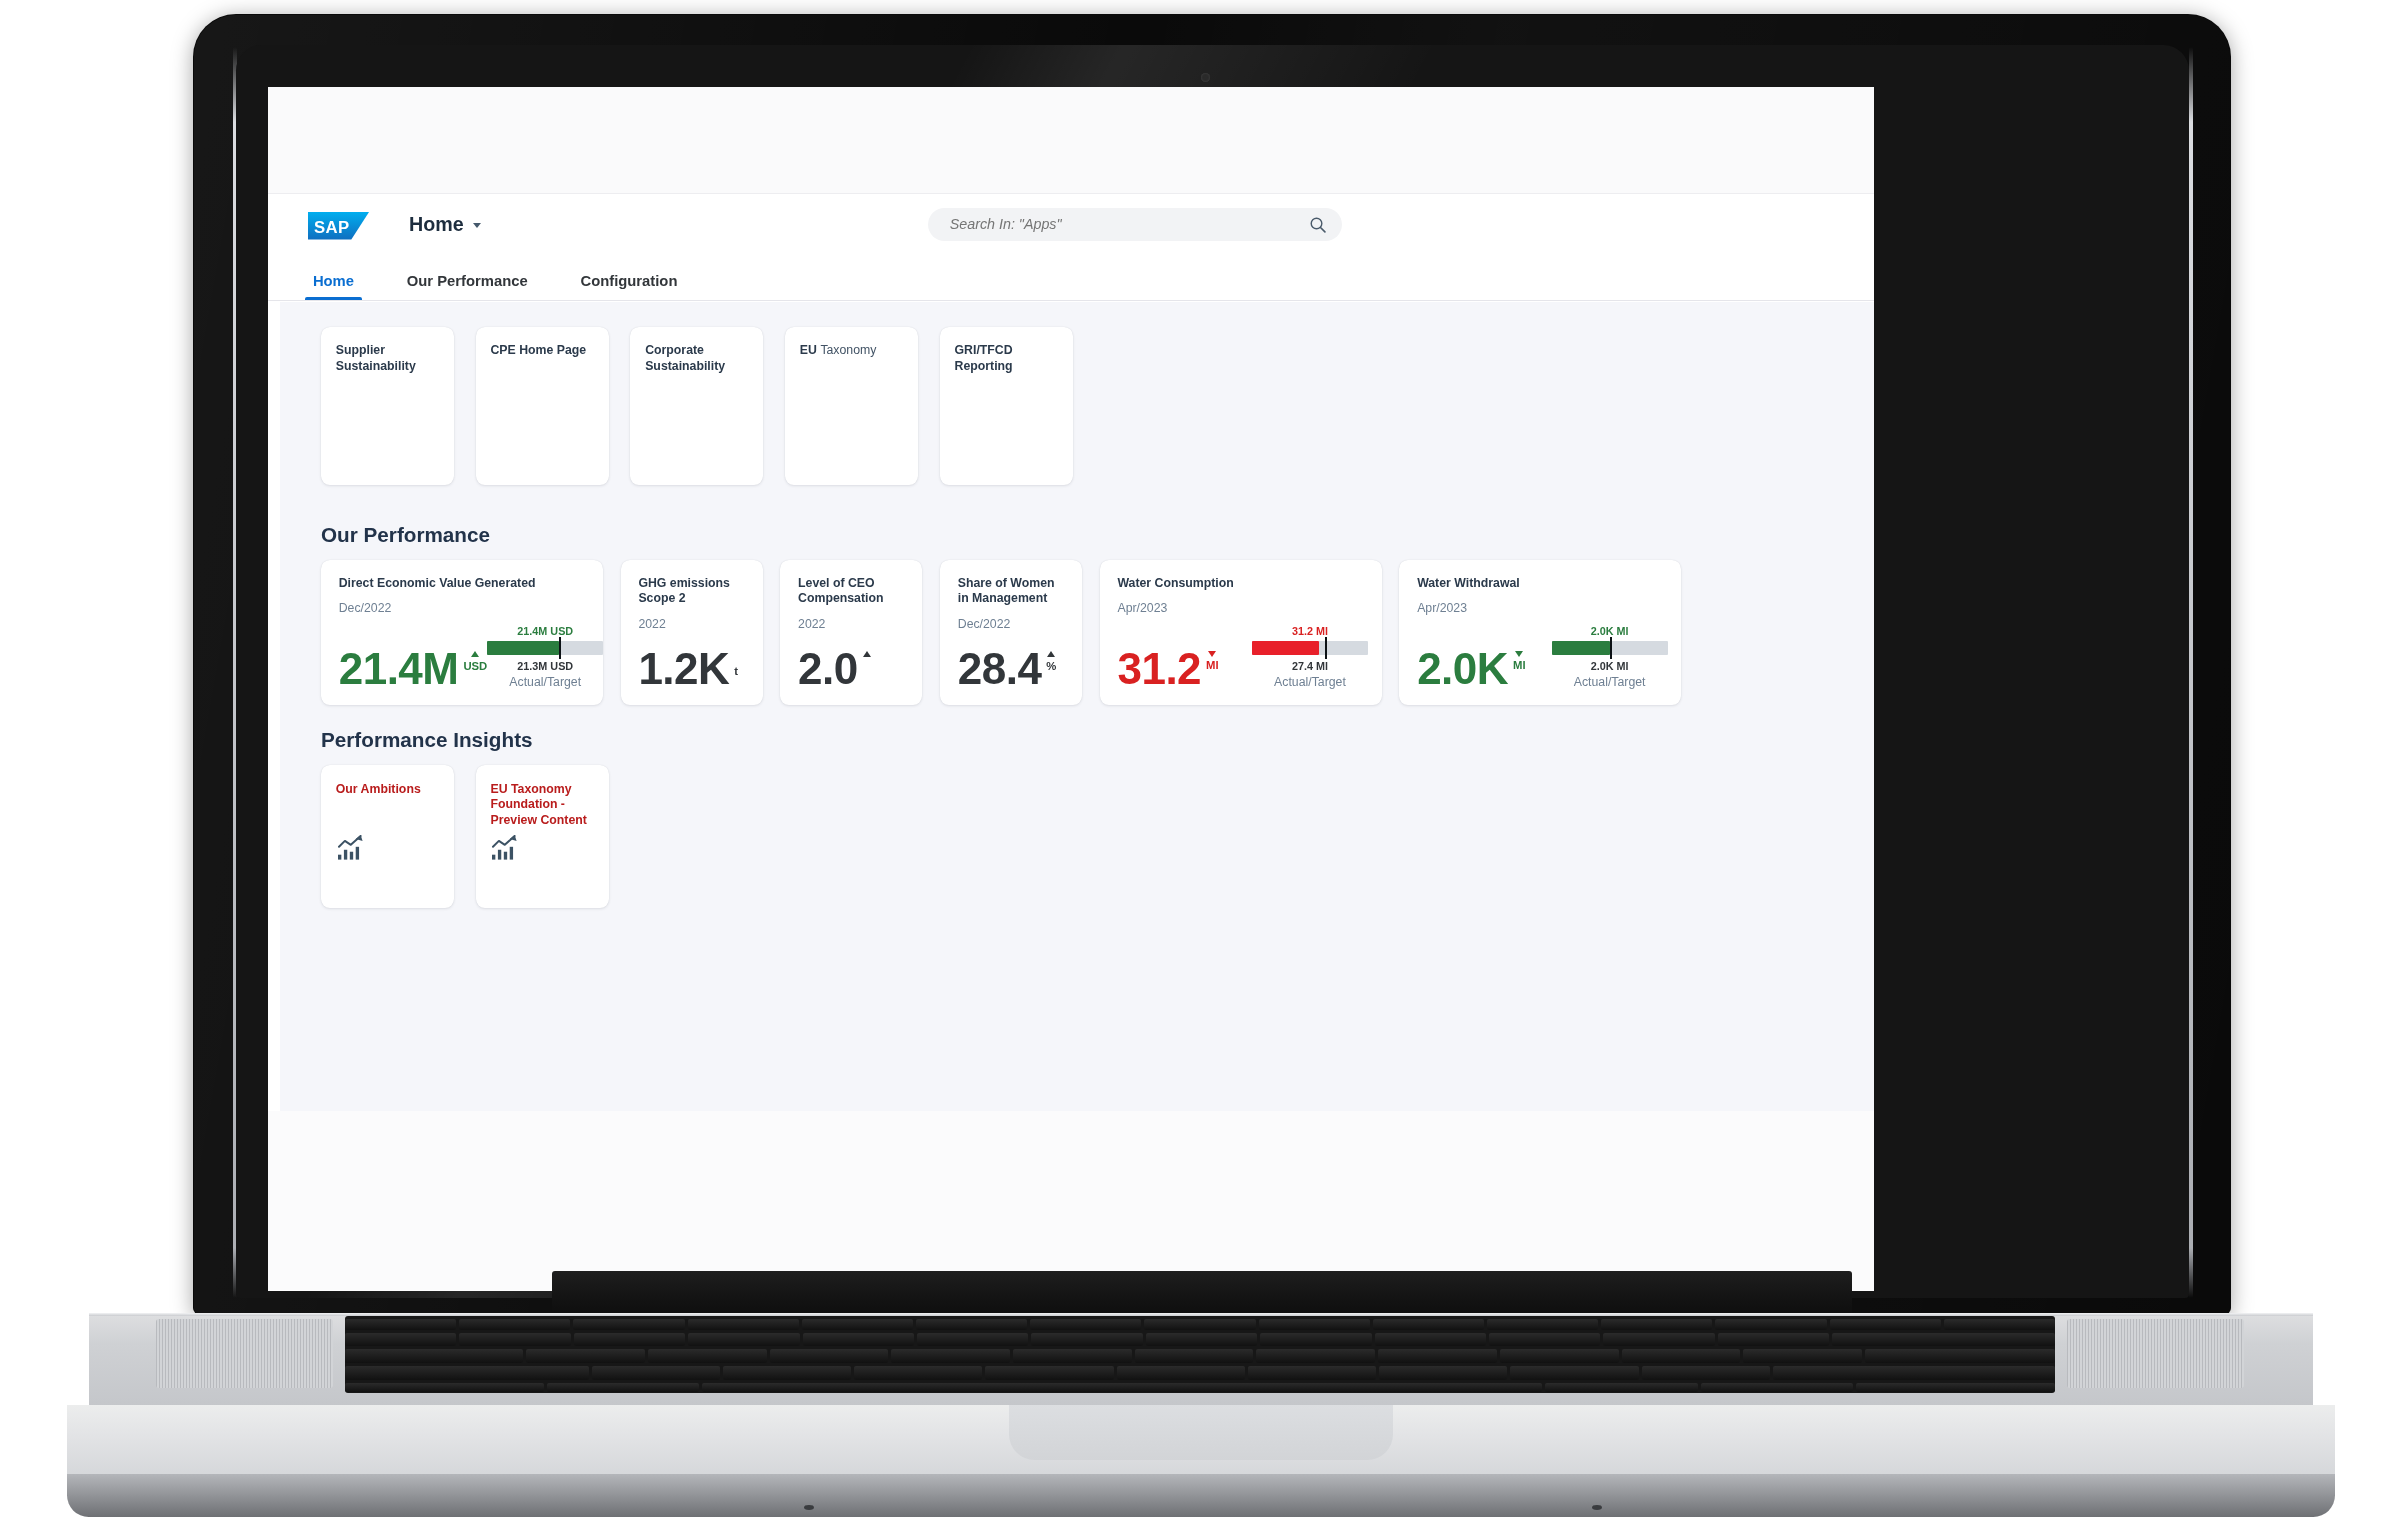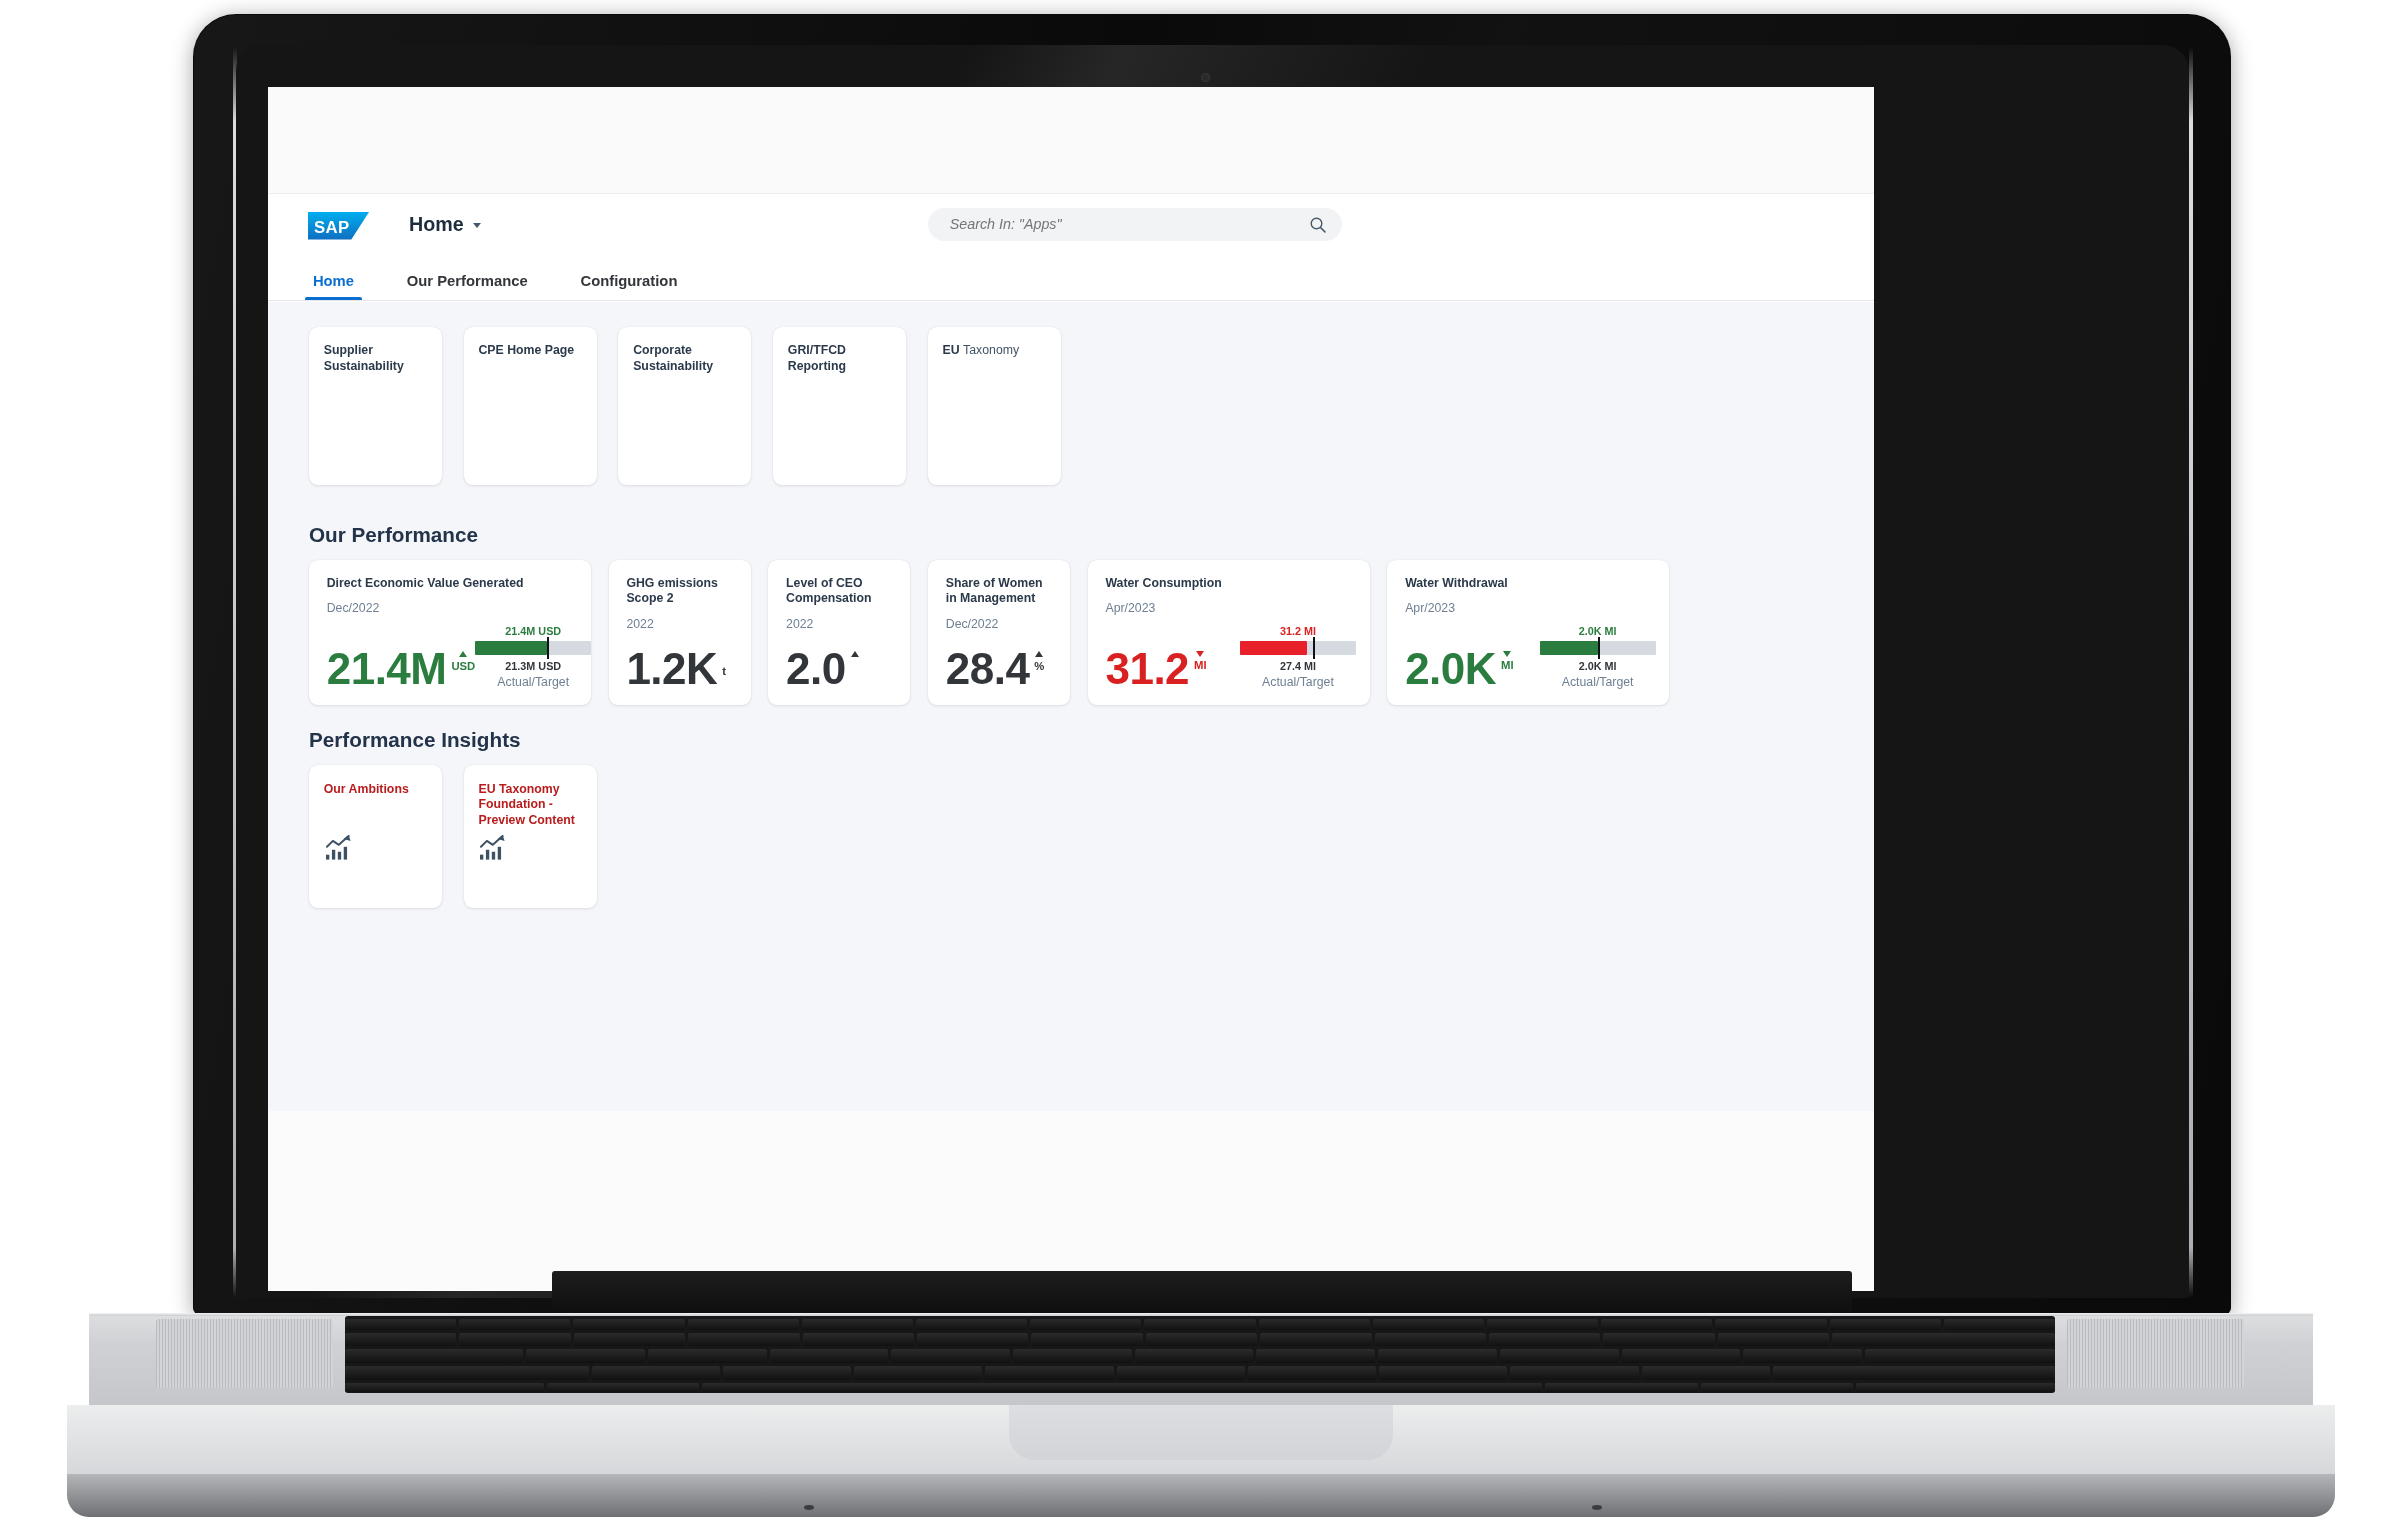--- a/index.html
+++ b/index.html
@@ -238,21 +238,21 @@
     position: relative;
   }
   .tab.active { color: #0a6ed1; }
   .tab.active::after {
     content: ""; position: absolute;
     left: -3.9px; right: -3.9px; bottom: 0; height: 3px;
     background: #0a6ed1; border-radius: 2px 2px 0 0;
   }
 
   .content {
-    position: absolute; left: 0; top: 215px;
+    position: absolute; left: 12px; top: 215px;
     width: 1872px; height: 810px;
     background: #f5f6fa;
     overflow: hidden;
   }
   .scroll-track {
     position: absolute; right: 1px; top: 0;
     width: 9.9px; height: 810px;
     background: #f5f6fa;
   }
   .scroll-thumb {
@@ -492,27 +492,27 @@
         <div class="app-tile">
           <div class="t-title">Supplier Sustainability</div>
         </div>
         <div class="app-tile">
           <div class="t-title">CPE Home Page</div>
         </div>
         <div class="app-tile">
           <div class="t-title">Corporate Sustainability</div>
         </div>
         <div class="app-tile">
-          <div class="t-title">GRI/TFCD Reporting</div>
-        </div>
-        <div class="app-tile">
           <div class="t-title">
             <span>EU</span>
             <span class="lite">Taxonomy</span>
           </div>
+        </div>
+        <div class="app-tile">
+          <div class="t-title">GRI/TFCD Reporting</div>
         </div>
       </div>
 
       <div class="section-head" id="our-performance-head">Our Performance</div>
 
       <div class="kpi-row">
 
         <div class="kpi-card wide">
           <div class="kpi-title">Direct Economic Value Generated</div>
           <div class="kpi-sub">Dec/2022</div>

